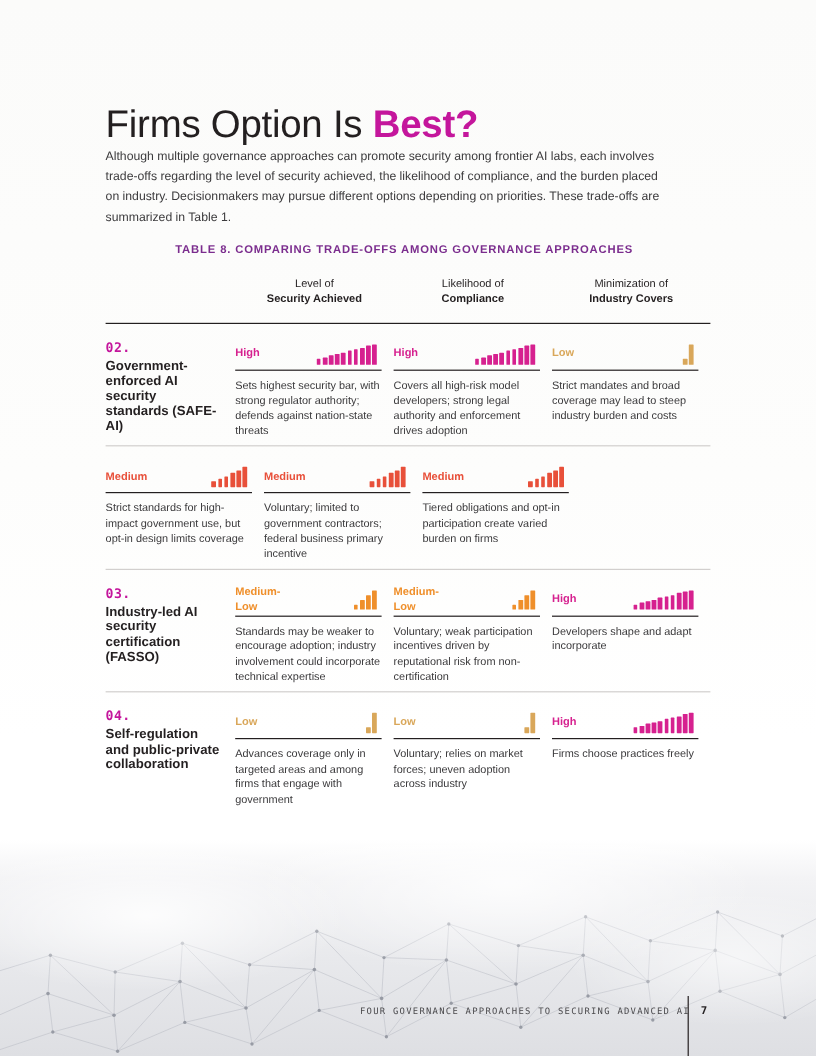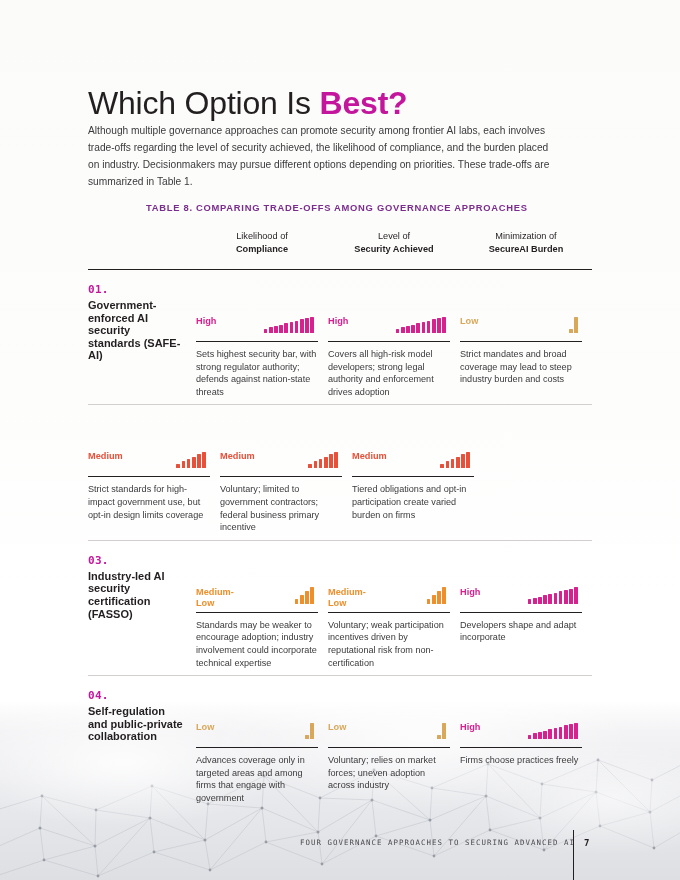--- a/index.html
+++ b/index.html
@@ -76,21 +76,21 @@
   .rowlabel .num{
     font-size:11px;font-weight:700;color:#c4169c;
     font-family:"DejaVu Sans Mono", monospace;
     letter-spacing:.3px;margin-bottom:3px;
   }
   .rowlabel .nm{
     font-size:11px;line-height:12.6px;font-weight:700;color:#231f20;
   }
 
   .cell{width:132px;padding-right:10px;box-sizing:border-box;}
-  .rating{display:flex;align-items:flex-start;height:24px;margin-top:33px;}
+  .rating{display:flex;align-items:center;height:24px;}
   .rating .rlab{
     font-size:9.2px;font-weight:700;line-height:11.5px;
     width:46px;flex:0 0 46px;
   }
   .bars{
     display:flex;align-items:flex-end;gap:1.6px;height:17px;
     flex:1 1 auto;justify-content:flex-end;padding-right:4px;
   }
   .bars i{display:block;width:3.6px;border-radius:.5px;}
 
@@ -173,46 +173,46 @@
       <circle cx="544" cy="150" r="1.4"></circle>
         <circle cx="600" cy="126" r="1.4"></circle>
         <circle cx="654" cy="148" r="1.4"></circle>
     </g>
   </svg>
   <div class="mesh-haze"></div>
 </div>
 
 <div class="content">
 
-  <h1 class="page-title"><span>Which Option Is </span><span class="accent">Best?</span></h1>
+  <h1 class="page-title"><span>Firms Option Is </span><span class="accent">Best?</span></h1>
 
   <p class="intro">Although multiple governance approaches can promote security among frontier AI labs, each involves trade-offs regarding the level of security achieved, the likelihood of compliance, and the burden placed on industry. Decisionmakers may pursue different options depending on priorities. These trade-offs are summarized in Table 1.</p>
 
   <div class="table-caption">TABLE 8. COMPARING TRADE-OFFS AMONG GOVERNANCE APPROACHES</div>
 
   <div class="tbl">
     <div class="colhead" id="colhead">
         <div class="ch">
+          <div class="l1">Level of</div>
+          <div class="l2">Security Achieved</div>
+        </div>
+        <div class="ch">
           <div class="l1">Likelihood of</div>
           <div class="l2">Compliance</div>
         </div>
         <div class="ch">
-          <div class="l1">Level of</div>
-          <div class="l2">Security Achieved</div>
-        </div>
-        <div class="ch">
           <div class="l1">Minimization of</div>
-          <div class="l2">SecureAI Burden</div>
+          <div class="l2">Industry Covers</div>
         </div>
       </div>
     <div class="rule-top"></div>
     <div id="rows">
         <div class="row">
           <div class="rowlabel">
-            <div class="num">01.</div>
+            <div class="num">02.</div>
             <div class="nm">Government-enforced AI security standards (SAFE-AI)</div>
           </div>
           <div class="cell">
             <div class="rating">
               <div class="rlab" style="color: rgb(214, 33, 143);">High</div>
               <div class="bars">
                 <i style="height: 4.5px; background: rgb(214, 33, 143);"></i>
                 <i style="height: 5.8px; background: rgb(214, 33, 143);"></i>
                 <i style="height: 7.2px; background: rgb(214, 33, 143);"></i>
                 <i style="height: 8.5px; background: rgb(214, 33, 143);"></i>

